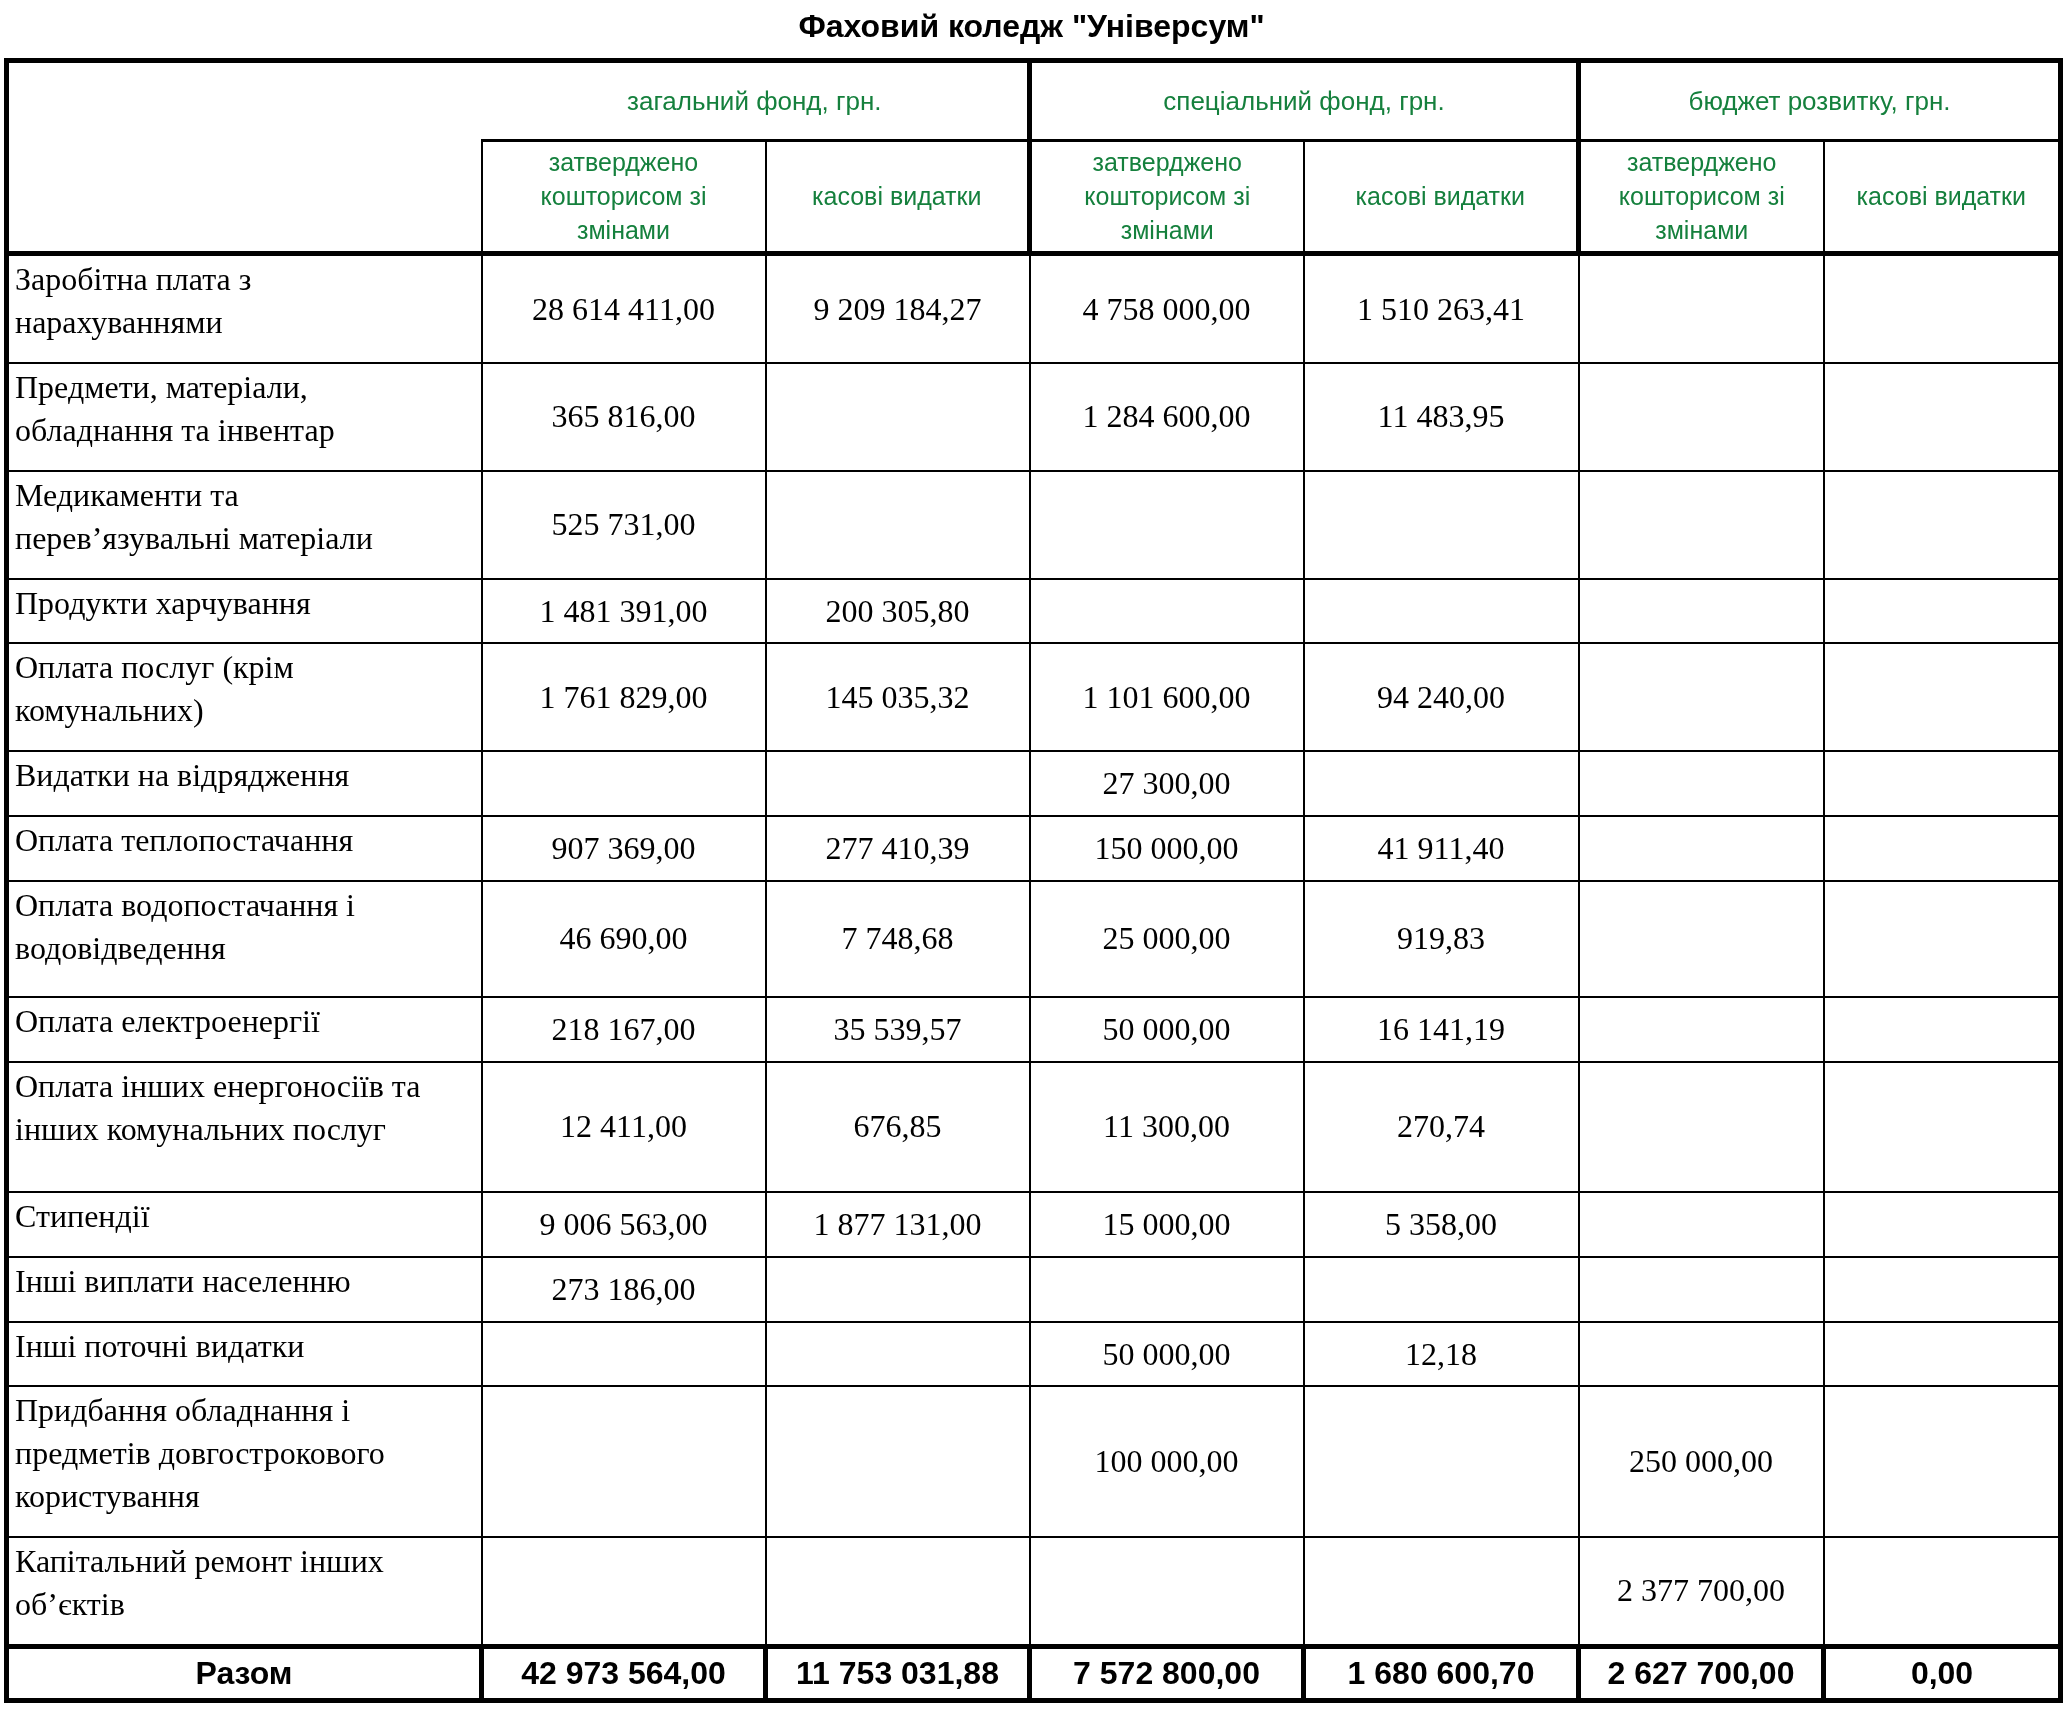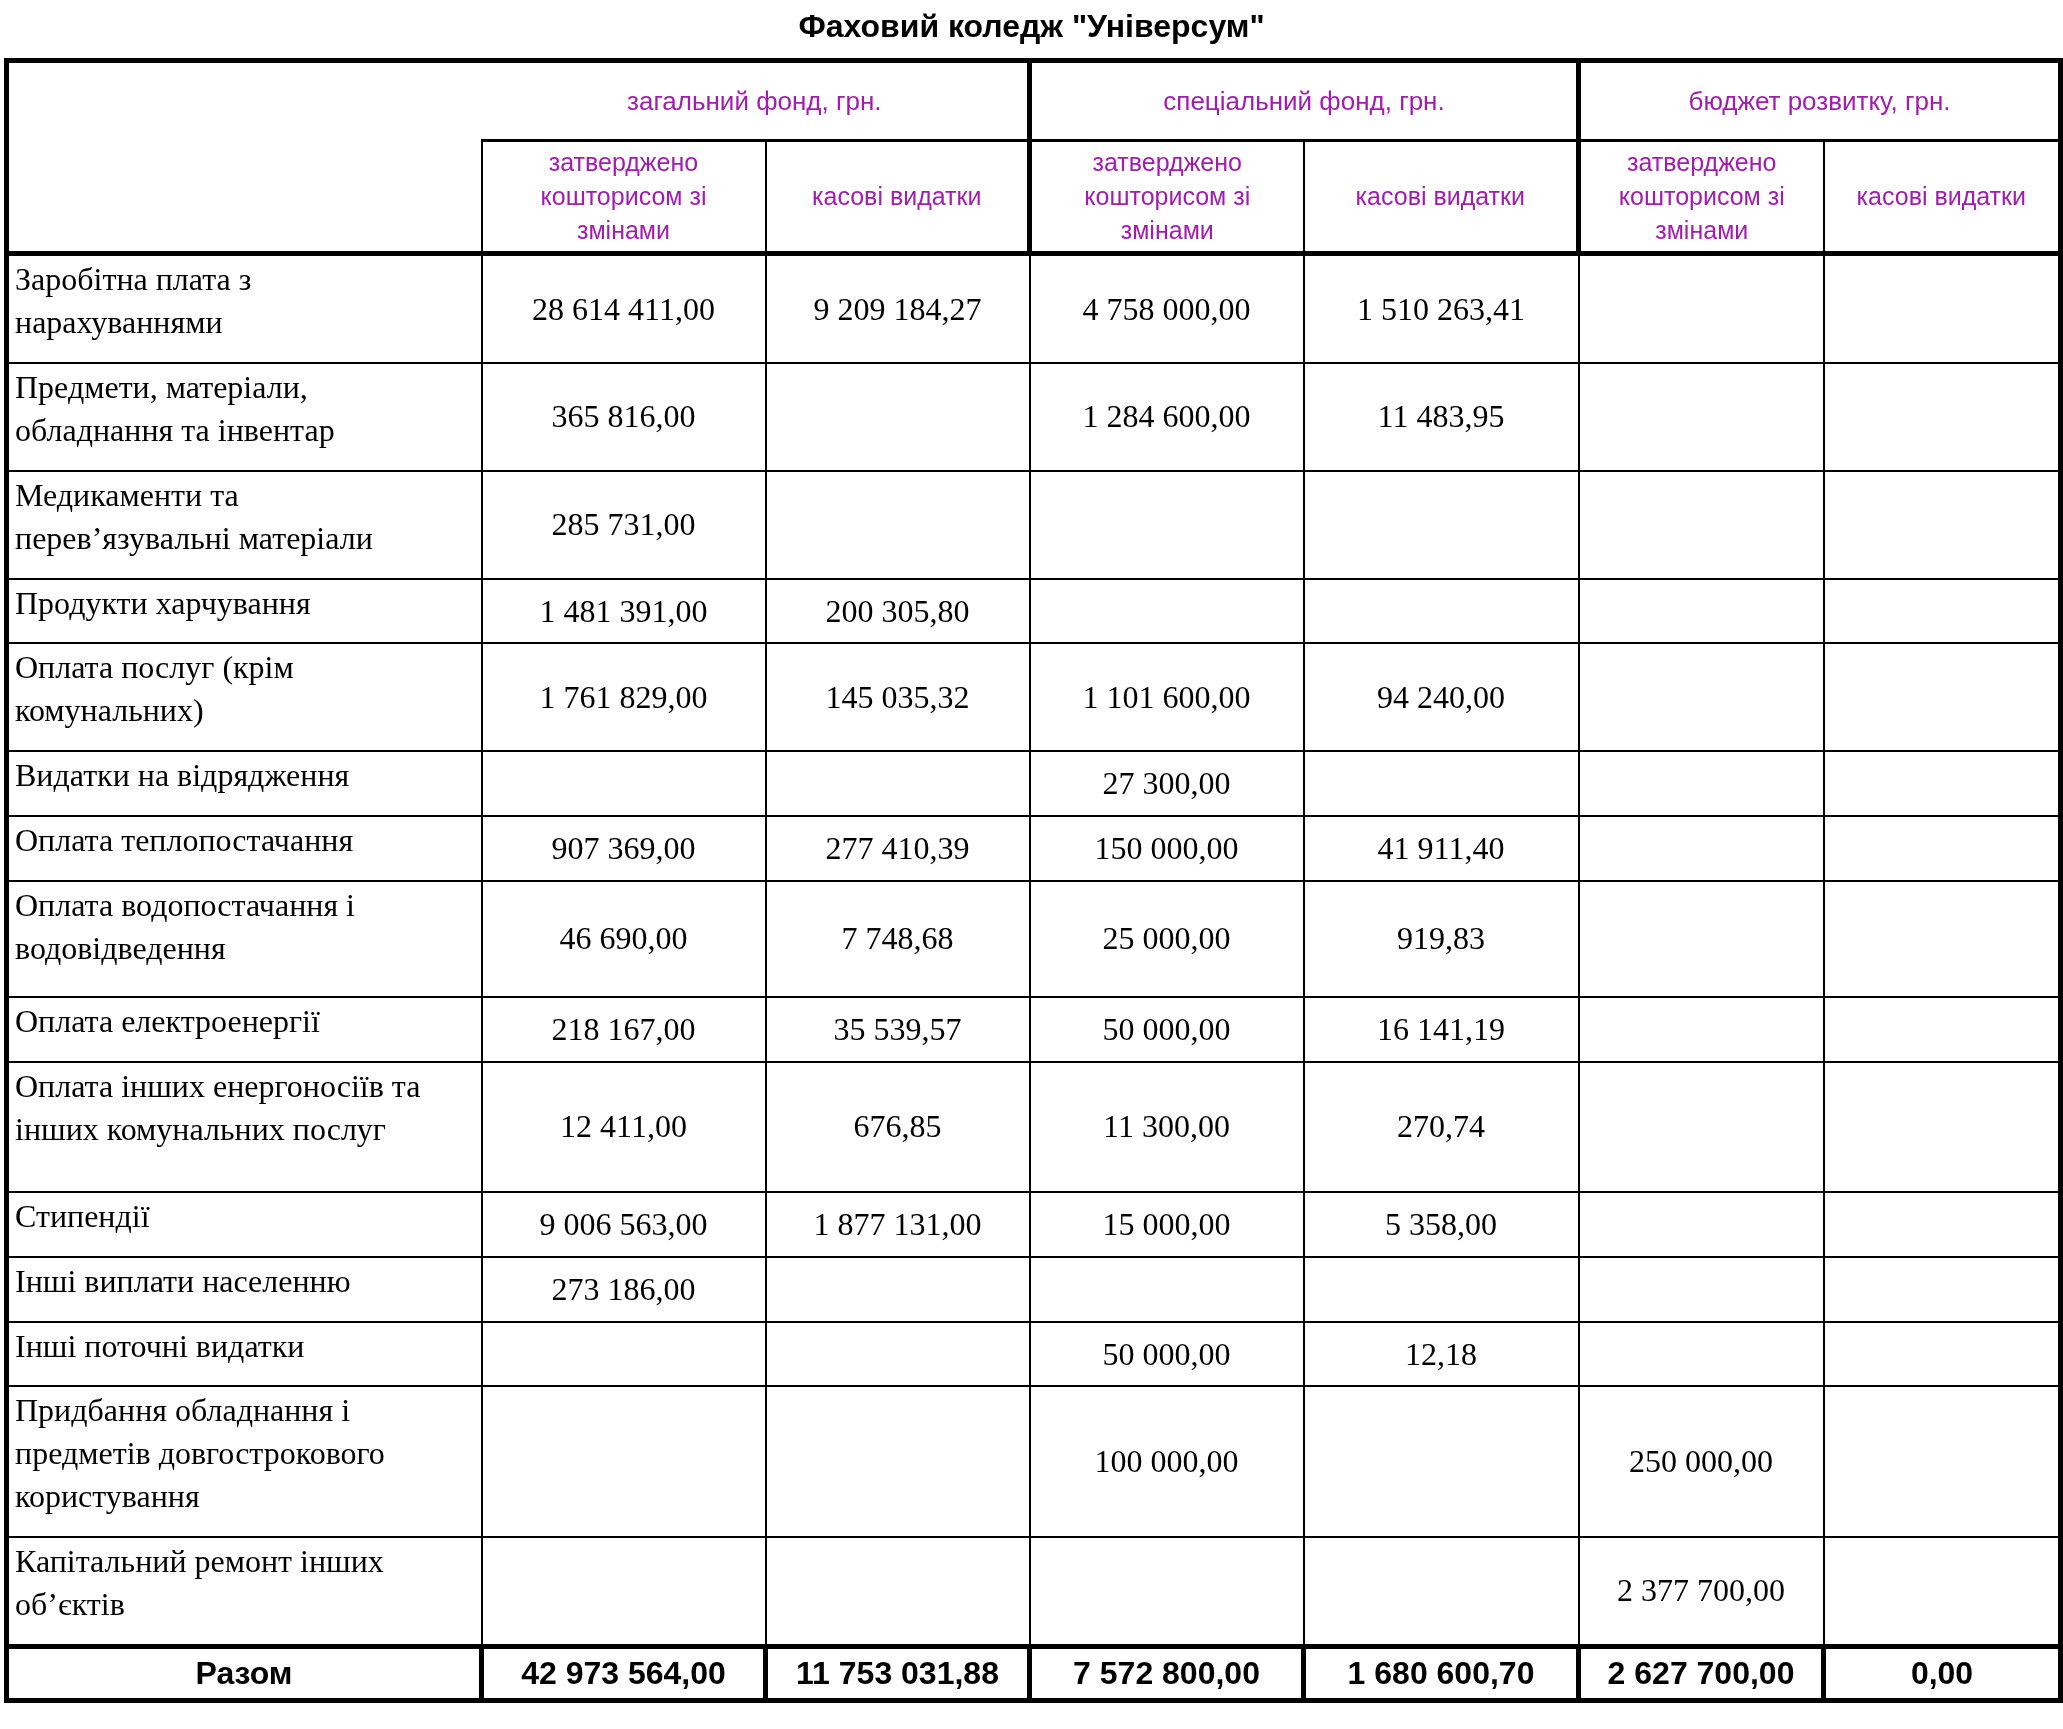--- a/index.html
+++ b/index.html
@@ -29,21 +29,21 @@
     margin-left: 4px;
     width: 2054px;
     border: 5px solid #000000;
   }
   
   thead th, thead td {
     font-family: "Liberation Sans", sans-serif;
     font-weight: normal;
     text-align: center;
     vertical-align: middle;
-    color: #a21caf;
+    color: #15803d;
   }
   th.grp {
     border: 2px solid #000000;
     border-bottom: 3px solid #000000;
     font-size: 26px;
   }
   th.grp.sep { border-left: 5px solid #000000; }
   th.grp.first { border-left: none; }
   td.corner1 {
     border-right: hidden;
@@ -152,21 +152,21 @@
         <td class="val">365 816,00</td>
         <td class="val"></td>
         <td class="val">1 284 600,00</td>
         <td class="val">11 483,95</td>
         <td class="val"></td>
         <td class="val"></td>
       </tr>
       <tr style="height:92px">
         <td class="lbl">Медикаменти та
 перев’язувальні матеріали</td>
-        <td class="val">285 731,00</td>
+        <td class="val">525 731,00</td>
         <td class="val"></td>
         <td class="val"></td>
         <td class="val"></td>
         <td class="val"></td>
         <td class="val"></td>
       </tr>
       <tr style="height:64px">
         <td class="lbl">Продукти харчування</td>
         <td class="val">1 481 391,00</td>
         <td class="val">200 305,80</td>

